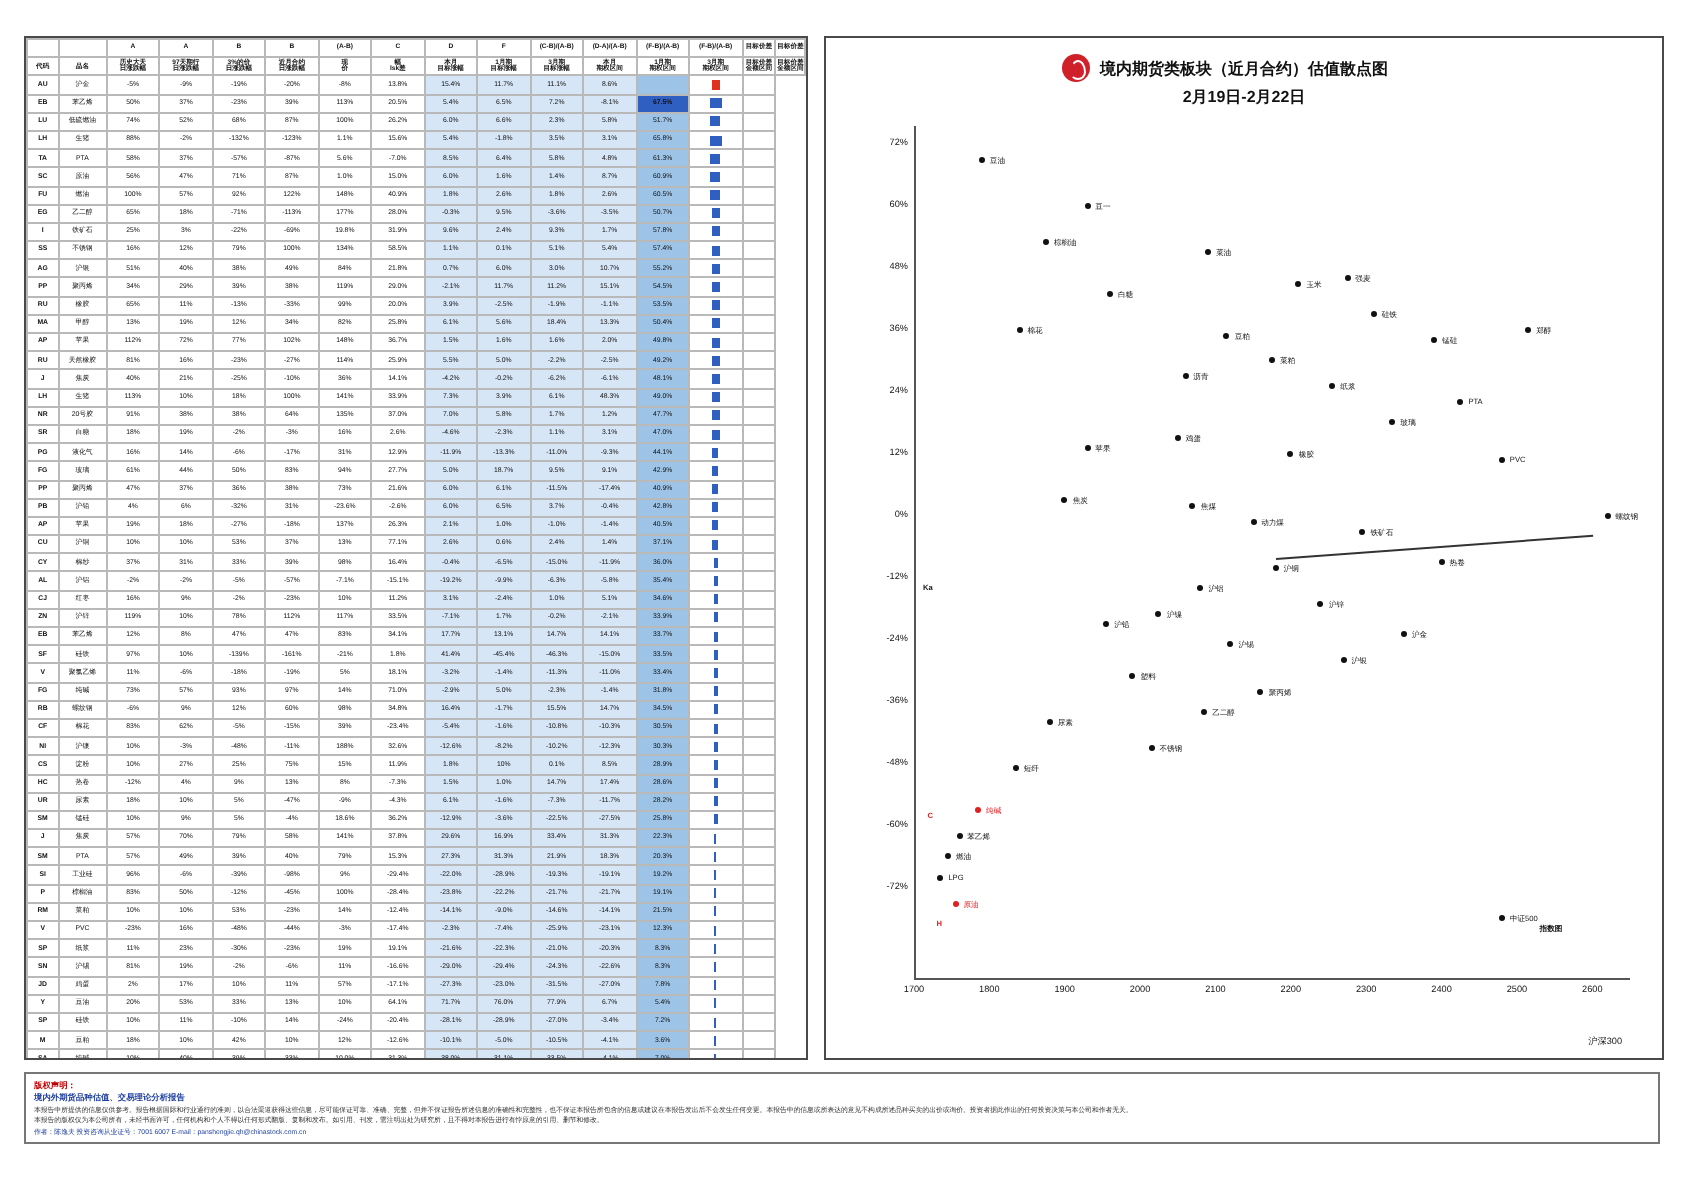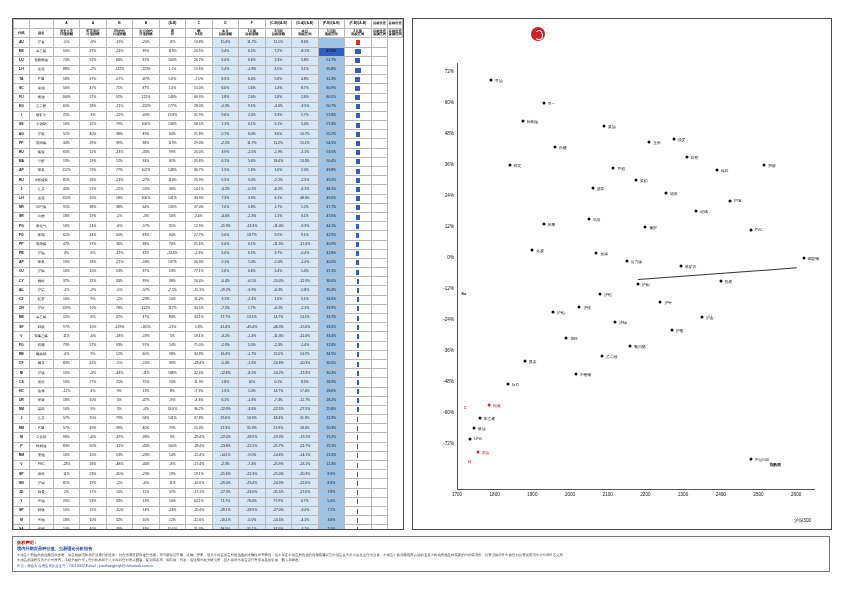--- a/index.html
+++ b/index.html
@@ -1034,20 +1034,22 @@
             <td class="hl-lblue">7.0%</td>
             <td class="bar-cell"><span class="bar b" style="width: 1px;"></span></td>
             <td></td>
           </tr>
         </tbody>
     </table>
   </div>
 
   <div class="chart-wrap">
     <div class="logo"></div>
+    <div class="chart-title">境内期货类板块（近月合约）估值散点图</div>
+    <div class="chart-sub">2月19日-2月22日</div>
     <div class="plot" id="plot">
         <div class="axis-y" style="left: 0px; top: 0px; width: 0.6px; height: 426px;"></div>
         <div class="axis-x" style="left: 0px; top: 426px; height: 0.6px; width: 358px;"></div>
         <div class="ytick" style="top: 7.74545px;">72%</div>
         <div class="ytick" style="top: 38.7273px;">60%</div>
         <div class="ytick" style="top: 69.7091px;">48%</div>
         <div class="ytick" style="top: 100.691px;">36%</div>
         <div class="ytick" style="top: 131.673px;">24%</div>
         <div class="ytick" style="top: 162.655px;">12%</div>
         <div class="ytick" style="top: 193.636px;">0%</div>

